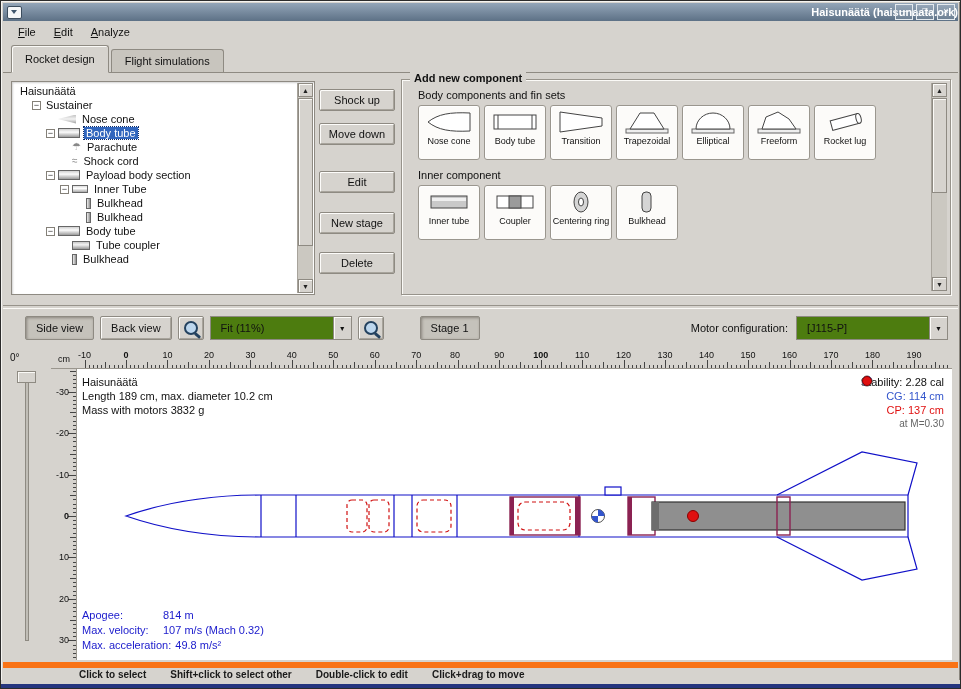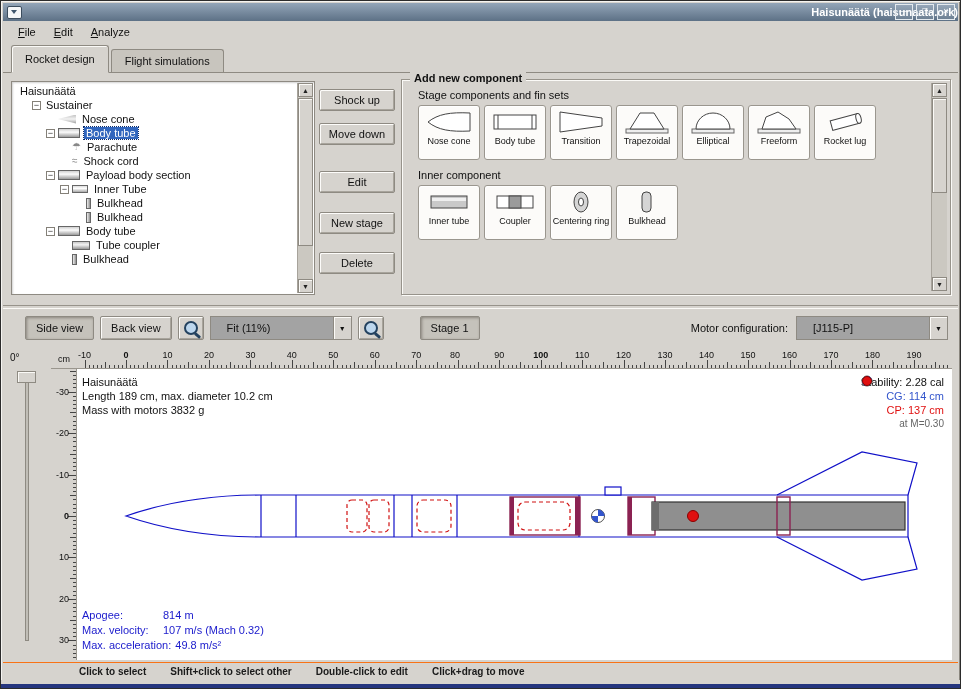--- a/index.html
+++ b/index.html
@@ -60,21 +60,21 @@
   .plabel{font-size:9px;line-height:10px;text-align:center;margin-top:1px;}
   #palette-scroll{top:3px;right:3px;bottom:3px;}
   
   #splitter{position:absolute;left:2px;top:304px;right:2px;height:2px;border-top:1px solid #97938b;border-bottom:1px solid #fbfaf7;}
   #toolbar{position:absolute;left:14px;top:310px;right:2px;height:34px;display:flex;align-items:center;padding:0 10px;gap:6px;box-sizing:border-box;}
   #toolbar .btn{height:24px;padding:0 10px;}
   .iconbtn{width:26px;padding:0 !important;}
   .mag{position:relative;width:10px;height:10px;border:2px solid #24425f;border-radius:50%;background:#bdd7ee;}
   .mag::after{content:"";position:absolute;right:-5px;bottom:-4px;width:7px;height:3px;background:#24425f;transform:rotate(40deg);border-radius:1px;}
   .combo{display:flex;height:24px;border:1px solid #8e8a82;background:#fff;box-sizing:border-box;}
-  .combo-field{padding:0 16px;display:flex;align-items:center;flex:1;background:#a3a3a3;white-space:nowrap;overflow:hidden;}
+  .combo-field{padding:0 10px;display:flex;align-items:center;flex:1;background:#4d7c0f;white-space:nowrap;overflow:hidden;}
   .combo-btn{width:17px;background:#d6d3ce;border-left:1px solid #8e8a82;display:flex;align-items:center;justify-content:center;font-size:7px;box-shadow:inset 1px 1px 0 #fbfaf7;}
   #zoom-combo{width:142px;}
   #stage-button{margin-left:30px;}
   #motor-group{margin-left:auto;display:flex;align-items:center;gap:8px;}
   #motor-combo{width:152px;}
   
   #drawing{position:absolute;left:2px;top:348px;right:2px;height:311px;background:#d6d3ce;}
   #rot-strip{position:absolute;left:0;top:0;width:48px;height:311px;}
   #rot-label{position:absolute;left:7px;top:3px;font-size:10px;}
   #rot-track{position:absolute;left:22px;top:26px;width:4px;height:266px;background:#c0bdb6;border:1px solid #8e8a82;box-sizing:border-box;}
@@ -97,21 +97,21 @@
   .mot{fill:var(--c-motor,#8f8f8f);stroke:#333;}
   #info-block{position:absolute;left:5px;top:6px;line-height:14px;}
   #stability-block{position:absolute;right:8px;top:6px;text-align:right;line-height:14px;}
   #stability-block .row{display:flex;justify-content:flex-end;align-items:center;gap:4px;}
   #cg-line{color:var(--c-cg,#3355cc);} #cp-line{color:var(--c-cp,#e01010);}
   #mach-line{color:#666;font-size:10px;}
   #stats-block{position:absolute;left:5px;top:239px;line-height:15px;color:var(--c-stats,#1a1acc);}
   .fsrow{display:flex;}
   .fslabel{min-width:77px;margin-right:4px;}
   
-  #helpbar{position:absolute;left:2px;top:661px;right:2px;height:18px;border-top:1px solid #f97316;display:flex;align-items:center;padding-left:76px;gap:24px;font-size:10px;font-weight:bold;color:#1a1a1a;box-sizing:border-box;}
+  #helpbar{position:absolute;left:2px;top:661px;right:2px;height:18px;border-top:6px solid #f97316;display:flex;align-items:center;padding-left:76px;gap:24px;font-size:10px;font-weight:bold;color:#1a1a1a;box-sizing:border-box;}
   #bottomedge{position:absolute;left:0;top:679px;width:961px;height:4px;background:#d6d3ce;}
   #desktop-strip{position:absolute;left:0;top:683px;width:961px;height:6px;background:#25357e;}
 </style>
 </head>
 <body>
 
 <div id="window">
 
   <div id="titlebar">
     <div id="app-icon"></div>
@@ -211,21 +211,21 @@
         <div class="btn" style="margin-top: 16px;">Shock up</div>
         <div class="btn" style="margin-top: 12px;">Move down</div>
         <div class="btn" style="margin-top: 26px;">Edit</div>
         <div class="btn" style="margin-top: 19px;">New stage</div>
         <div class="btn" style="margin-top: 18px;">Delete</div>
       </div>
 
     <div id="groupbox">
       <div id="groupbox-title">Add new component</div>
       <div id="palette-sections">
-          <div class="psec-label">Stage components and fin sets</div>
+          <div class="psec-label">Body components and fin sets</div>
           <div class="prow">
             <div class="pbtn">
               <span class="picon">
                 <svg viewBox="0 0 46 26">
                   <path d="M2 13 C12 5 24 3 44 4 L44 22 C24 23 12 21 2 13 Z" fill="#fff" stroke="#444"></path>
                 </svg>
               </span>
               <span class="plabel">Nose cone</span>
             </div>
             <div class="pbtn">

